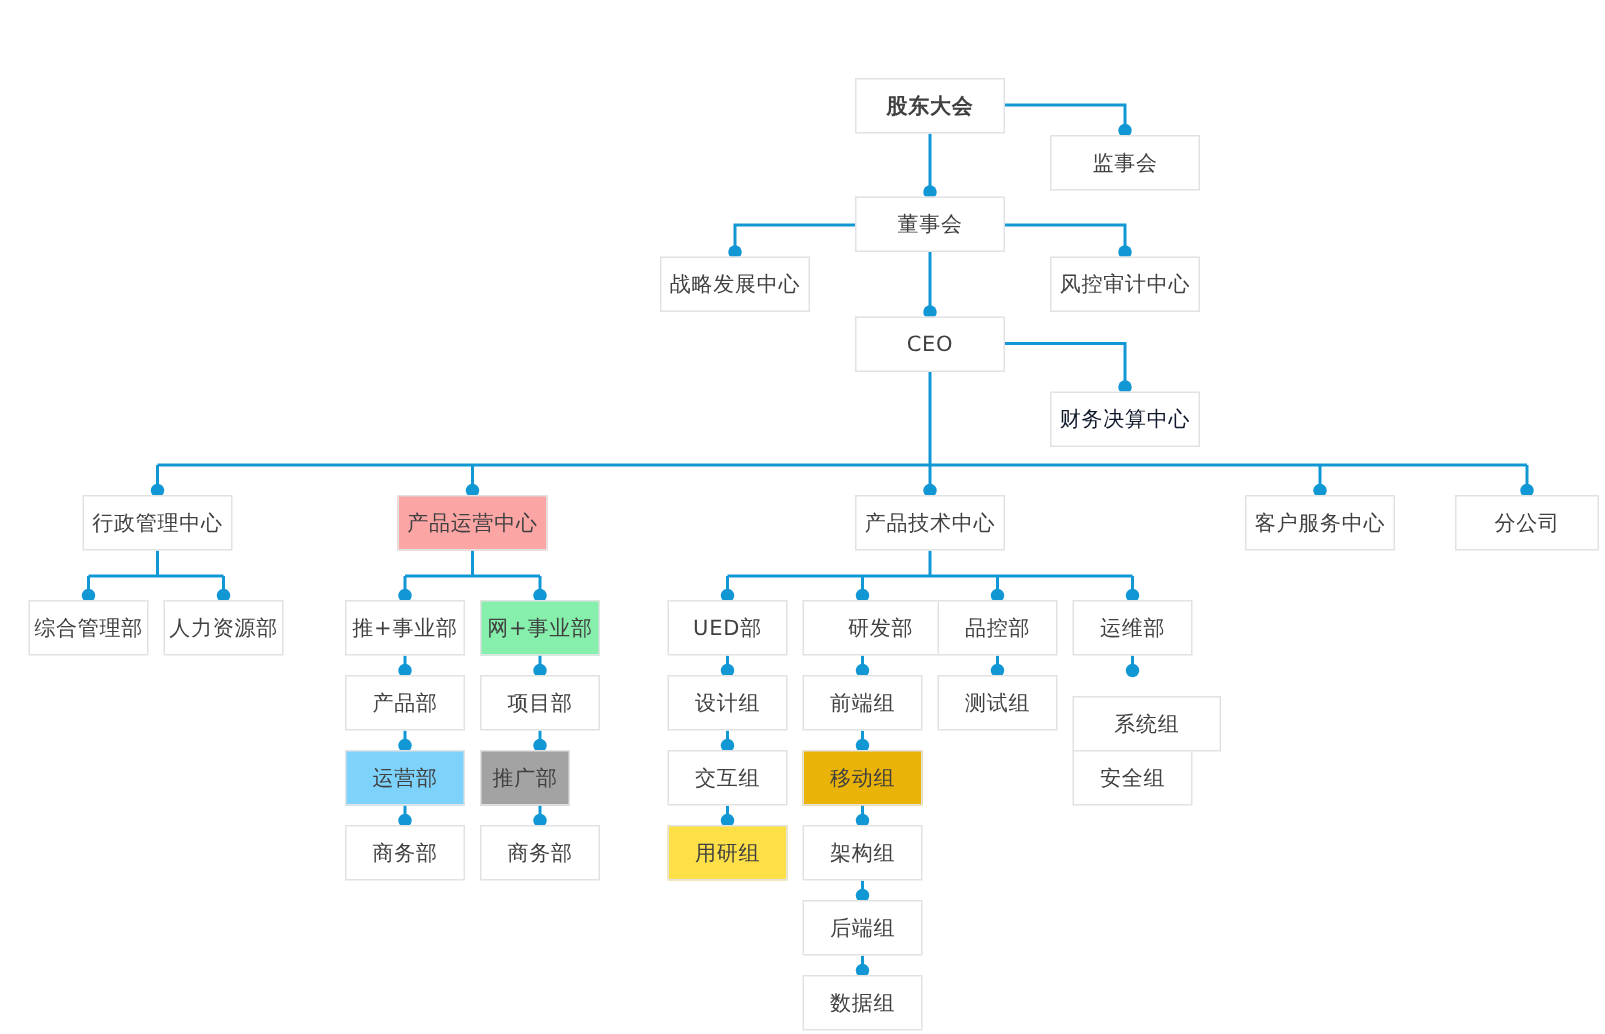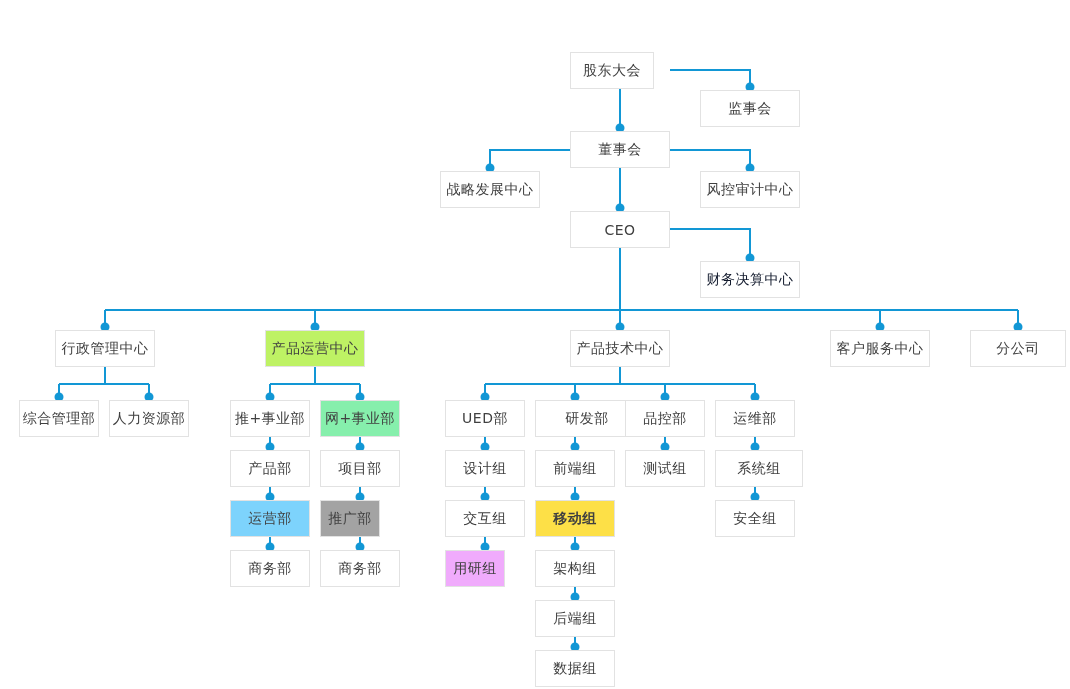--- a/index.html
+++ b/index.html
@@ -115,50 +115,50 @@
       <circle cx="575" cy="447" r="4.5" fill="#1297d5"></circle>
       <circle cx="575" cy="497" r="4.5" fill="#1297d5"></circle>
       <circle cx="575" cy="547" r="4.5" fill="#1297d5"></circle>
       <circle cx="575" cy="597" r="4.5" fill="#1297d5"></circle>
       <circle cx="575" cy="647" r="4.5" fill="#1297d5"></circle>
       <circle cx="665" cy="447" r="4.5" fill="#1297d5"></circle>
       <circle cx="755" cy="447" r="4.5" fill="#1297d5"></circle>
       <circle cx="755" cy="497" r="4.5" fill="#1297d5"></circle>
     </svg>
 
-<div class="org-node" style="left: 570px; top: 52px; width: 84px; height: 37px; border-color: rgb(226, 226, 226); background: rgb(255, 255, 255); color: rgb(64, 64, 64);">股东大会</div>
+<div class="org-node" style="left: 570px; top: 52px; width: 100px; height: 37px; border-color: rgb(226, 226, 226); background: rgb(255, 255, 255); color: rgb(64, 64, 64); font-weight: bold;">股东大会</div>
     <div class="org-node" style="left: 700px; top: 90px; width: 100px; height: 37px; border-color: rgb(226, 226, 226); background: rgb(255, 255, 255); color: rgb(64, 64, 64);">监事会</div>
     <div class="org-node" style="left: 570px; top: 131px; width: 100px; height: 37px; border-color: rgb(226, 226, 226); background: rgb(255, 255, 255); color: rgb(64, 64, 64);">董事会</div>
     <div class="org-node" style="left: 440px; top: 171px; width: 100px; height: 37px; border-color: rgb(226, 226, 226); background: rgb(255, 255, 255); color: rgb(64, 64, 64);">战略发展中心</div>
     <div class="org-node" style="left: 700px; top: 171px; width: 100px; height: 37px; border-color: rgb(226, 226, 226); background: rgb(255, 255, 255); color: rgb(64, 64, 64);">风控审计中心</div>
     <div class="org-node" style="left: 570px; top: 211px; width: 100px; height: 37px; border-color: rgb(226, 226, 226); background: rgb(255, 255, 255); color: rgb(64, 64, 64);">CEO</div>
     <div class="org-node" style="left: 700px; top: 261px; width: 100px; height: 37px; border-color: rgb(226, 226, 226); background: rgb(255, 255, 255); color: #0f172a;">财务决算中心</div>
     <div class="org-node" style="left: 55px; top: 330px; width: 100px; height: 37px; border-color: rgb(226, 226, 226); background: rgb(255, 255, 255); color: rgb(64, 64, 64);">行政管理中心</div>
-    <div class="org-node" style="left: 265px; top: 330px; width: 100px; height: 37px; border-color: rgb(226, 226, 226); background: #bef264; color: rgb(64, 64, 64);">产品运营中心</div>
+    <div class="org-node" style="left: 265px; top: 330px; width: 100px; height: 37px; border-color: rgb(226, 226, 226); background: #fca5a5; color: rgb(64, 64, 64);">产品运营中心</div>
     <div class="org-node" style="left: 570px; top: 330px; width: 100px; height: 37px; border-color: rgb(226, 226, 226); background: rgb(255, 255, 255); color: rgb(64, 64, 64);">产品技术中心</div>
     <div class="org-node" style="left: 830px; top: 330px; width: 100px; height: 37px; border-color: rgb(226, 226, 226); background: rgb(255, 255, 255); color: rgb(64, 64, 64);">客户服务中心</div>
     <div class="org-node" style="left: 970px; top: 330px; width: 96px; height: 37px; border-color: rgb(226, 226, 226); background: rgb(255, 255, 255); color: rgb(64, 64, 64);">分公司</div>
     <div class="org-node" style="left: 19px; top: 400px; width: 80px; height: 37px; border-color: rgb(226, 226, 226); background: rgb(255, 255, 255); color: rgb(64, 64, 64);">综合管理部</div>
     <div class="org-node" style="left: 109px; top: 400px; width: 80px; height: 37px; border-color: rgb(226, 226, 226); background: rgb(255, 255, 255); color: rgb(64, 64, 64);">人力资源部</div>
     <div class="org-node" style="left: 230px; top: 400px; width: 80px; height: 37px; border-color: rgb(226, 226, 226); background: rgb(255, 255, 255); color: rgb(64, 64, 64);">推+事业部</div>
     <div class="org-node" style="left: 320px; top: 400px; width: 80px; height: 37px; border-color: rgb(226, 226, 226); background: #86efac; color: rgb(64, 64, 64);">网+事业部</div>
     <div class="org-node" style="left: 230px; top: 450px; width: 80px; height: 37px; border-color: rgb(226, 226, 226); background: rgb(255, 255, 255); color: rgb(64, 64, 64);">产品部</div>
     <div class="org-node" style="left: 320px; top: 450px; width: 80px; height: 37px; border-color: rgb(226, 226, 226); background: rgb(255, 255, 255); color: rgb(64, 64, 64);">项目部</div>
     <div class="org-node" style="left: 230px; top: 500px; width: 80px; height: 37px; border-color: rgb(226, 226, 226); background: #7dd3fc; color: rgb(64, 64, 64);">运营部</div>
     <div class="org-node" style="left: 320px; top: 500px; width: 60px; height: 37px; border-color: rgb(226, 226, 226); background: #a3a3a3; color: rgb(64, 64, 64);">推广部</div>
     <div class="org-node" style="left: 230px; top: 550px; width: 80px; height: 37px; border-color: rgb(226, 226, 226); background: rgb(255, 255, 255); color: rgb(64, 64, 64);">商务部</div>
     <div class="org-node" style="left: 320px; top: 550px; width: 80px; height: 37px; border-color: rgb(226, 226, 226); background: rgb(255, 255, 255); color: rgb(64, 64, 64);">商务部</div>
     <div class="org-node" style="left: 445px; top: 400px; width: 80px; height: 37px; border-color: rgb(226, 226, 226); background: rgb(255, 255, 255); color: rgb(64, 64, 64);">UED部</div>
     <div class="org-node" style="left: 535px; top: 400px; width: 104px; height: 37px; border-color: rgb(226, 226, 226); background: rgb(255, 255, 255); color: rgb(64, 64, 64);">研发部</div>
     <div class="org-node" style="left: 625px; top: 400px; width: 80px; height: 37px; border-color: rgb(226, 226, 226); background: rgb(255, 255, 255); color: rgb(64, 64, 64);">品控部</div>
     <div class="org-node" style="left: 715px; top: 400px; width: 80px; height: 37px; border-color: rgb(226, 226, 226); background: rgb(255, 255, 255); color: rgb(64, 64, 64);">运维部</div>
     <div class="org-node" style="left: 445px; top: 450px; width: 80px; height: 37px; border-color: rgb(226, 226, 226); background: rgb(255, 255, 255); color: rgb(64, 64, 64);">设计组</div>
     <div class="org-node" style="left: 535px; top: 450px; width: 80px; height: 37px; border-color: rgb(226, 226, 226); background: rgb(255, 255, 255); color: rgb(64, 64, 64);">前端组</div>
     <div class="org-node" style="left: 625px; top: 450px; width: 80px; height: 37px; border-color: rgb(226, 226, 226); background: rgb(255, 255, 255); color: rgb(64, 64, 64);">测试组</div>
-    <div class="org-node" style="left: 715px; top: 450px; width: 88px; height: 37px; border-color: rgb(226, 226, 226); background: rgb(255, 255, 255); color: rgb(64, 64, 64);">系统组</div>
+    <div class="org-node" style="left: 715px; top: 464px; width: 99px; height: 37px; border-color: rgb(226, 226, 226); background: rgb(255, 255, 255); color: rgb(64, 64, 64);">系统组</div>
     <div class="org-node" style="left: 445px; top: 500px; width: 80px; height: 37px; border-color: rgb(226, 226, 226); background: rgb(255, 255, 255); color: rgb(64, 64, 64);">交互组</div>
-    <div class="org-node" style="left: 535px; top: 500px; width: 80px; height: 37px; border-color: rgb(226, 226, 226); background: #fde047; color: rgb(64, 64, 64); font-weight: bold;">移动组</div>
+    <div class="org-node" style="left: 535px; top: 500px; width: 80px; height: 37px; border-color: rgb(226, 226, 226); background: #eab308; color: rgb(64, 64, 64);">移动组</div>
     <div class="org-node" style="left: 715px; top: 500px; width: 80px; height: 37px; border-color: rgb(226, 226, 226); background: rgb(255, 255, 255); color: rgb(64, 64, 64);">安全组</div>
-    <div class="org-node" style="left: 445px; top: 550px; width: 60px; height: 37px; border-color: rgb(226, 226, 226); background: #f0abfc; color: rgb(64, 64, 64);">用研组</div>
+    <div class="org-node" style="left: 445px; top: 550px; width: 80px; height: 37px; border-color: rgb(226, 226, 226); background: #fde047; color: rgb(64, 64, 64);">用研组</div>
     <div class="org-node" style="left: 535px; top: 550px; width: 80px; height: 37px; border-color: rgb(226, 226, 226); background: rgb(255, 255, 255); color: rgb(64, 64, 64);">架构组</div>
     <div class="org-node" style="left: 535px; top: 600px; width: 80px; height: 37px; border-color: rgb(226, 226, 226); background: rgb(255, 255, 255); color: rgb(64, 64, 64);">后端组</div>
     <div class="org-node" style="left: 535px; top: 650px; width: 80px; height: 37px; border-color: rgb(226, 226, 226); background: rgb(255, 255, 255); color: rgb(64, 64, 64);">数据组</div>
   </div>
 
 </body></html>

